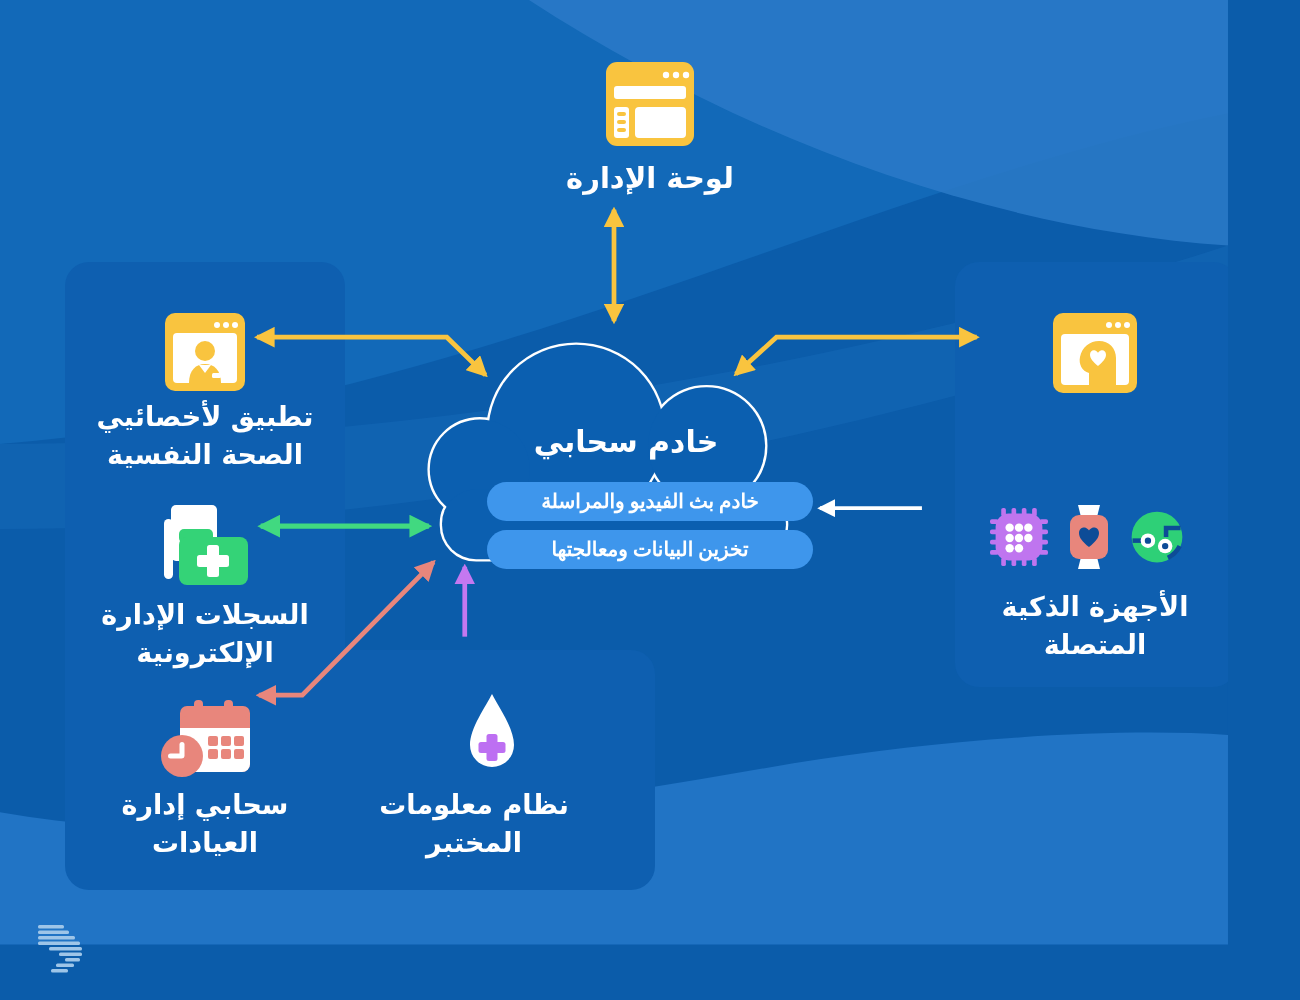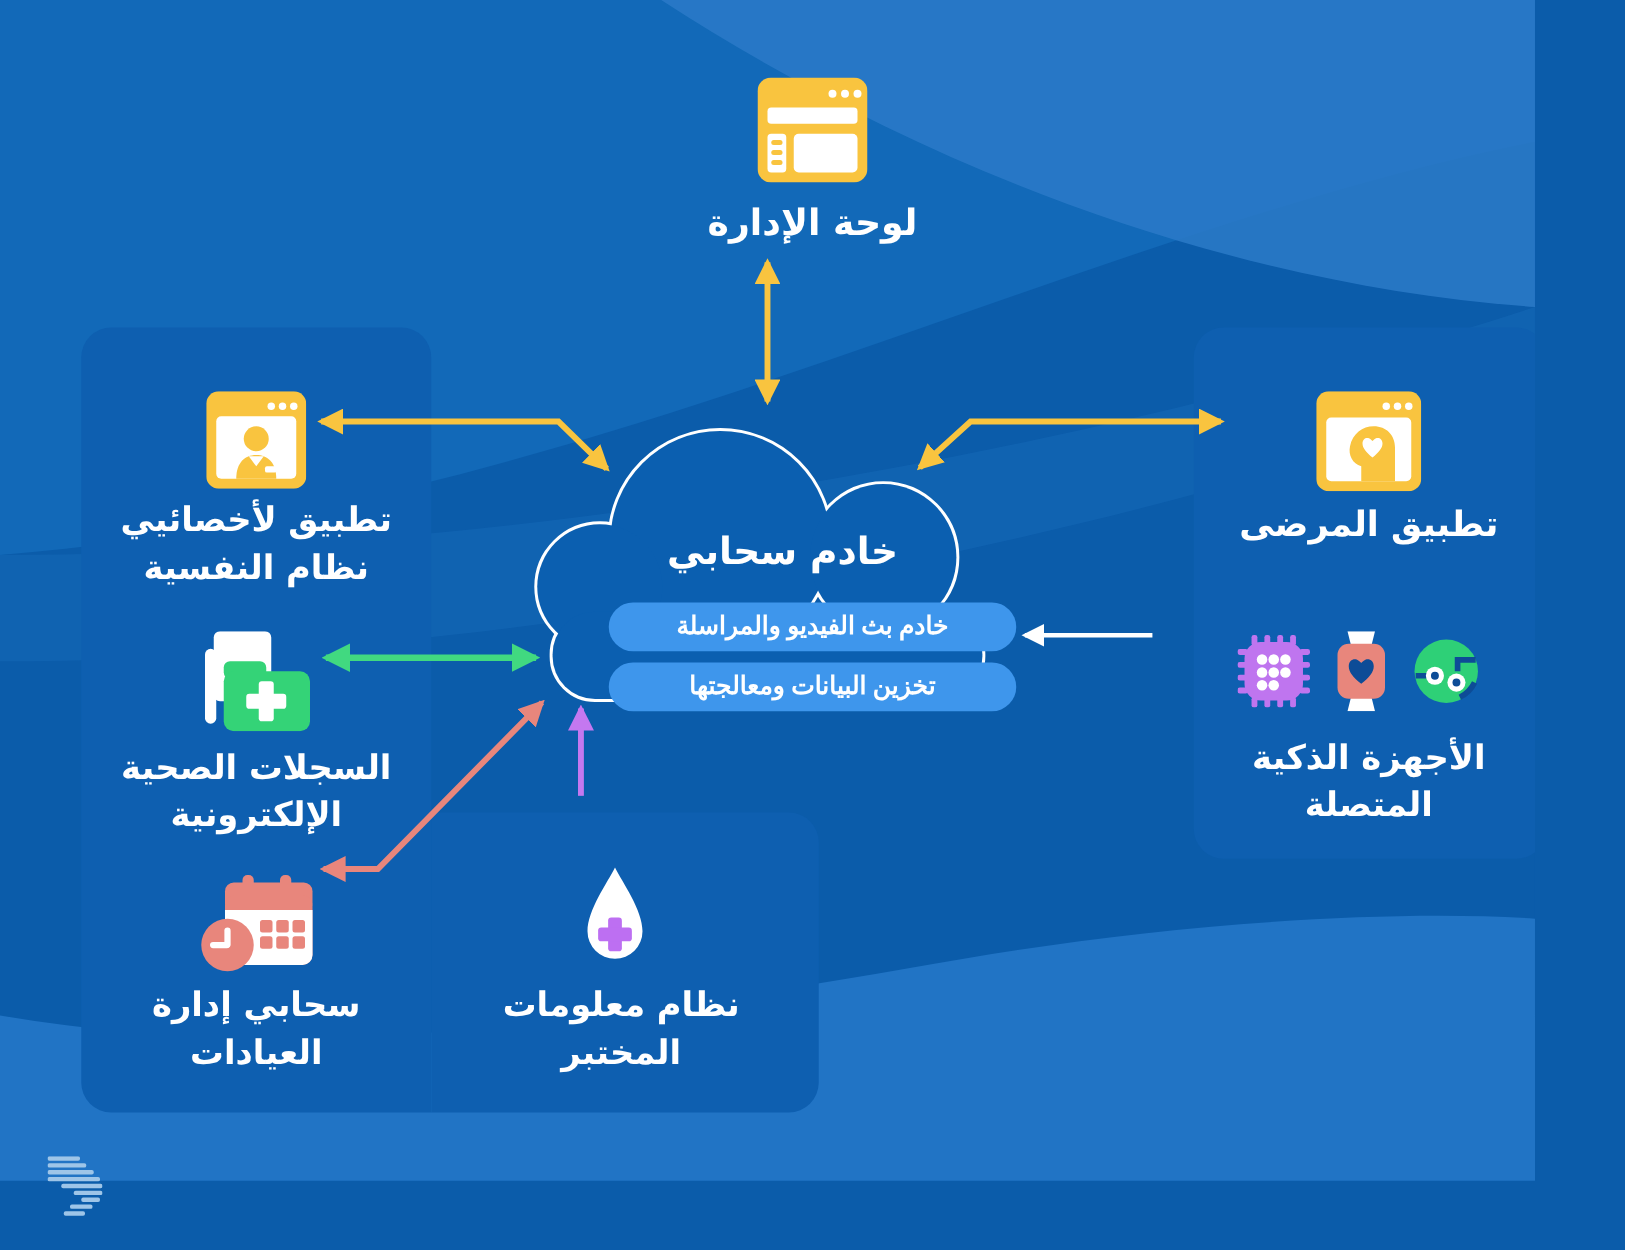--- a/index.html
+++ b/index.html
@@ -104,31 +104,31 @@
     <rect width="80" height="78" rx="10" fill="#f9c43f"></rect>
     <circle cx="52" cy="12" r="3" fill="#fff"></circle>
       <circle cx="61" cy="12" r="3" fill="#fff"></circle>
     <circle cx="70" cy="12" r="3" fill="#fff"></circle>
     <rect x="8" y="20" width="64" height="50" rx="4" fill="#fff"></rect>
     <circle cx="40" cy="38" r="10" fill="#f9c43f"></circle>
     <path d="M24,70 C24,57 31,51 40,51 C49,51 56,57 56,70 Z" fill="#f9c43f"></path>
     <path d="M34,52 L40,60 L46,52 Z" fill="#fff"></path>
     <rect x="47" y="60" width="9" height="5" rx="1.5" fill="#fff"></rect>
   </svg>
-  <div class="label" style="left:72px;top:398px;width:266px;font-size:27px;">تطبيق لأخصائيي نظام النفسية</div>
+  <div class="label" style="left:72px;top:398px;width:266px;font-size:27px;">تطبيق لأخصائيي الصحة النفسية</div>
 
   <svg class="icon" style="left:164px;top:505px;" width="84" height="80" viewBox="0 0 84 80">
     <rect x="0" y="14" width="9" height="60" rx="4.5" fill="#fff"></rect>
     <rect x="7" y="0" width="46" height="56" rx="5" fill="#fff"></rect>
     <rect x="15" y="24" width="34" height="14" rx="5" fill="#34d377"></rect>
     <rect x="15" y="32" width="69" height="48" rx="8" fill="#34d377"></rect>
     <rect x="43" y="40" width="12" height="32" rx="2.5" fill="#fff"></rect>
     <rect x="33" y="50" width="32" height="12" rx="2.5" fill="#fff"></rect>
   </svg>
-  <div class="label" style="left:72px;top:596px;width:266px;font-size:27px;">السجلات الصحية الإلكترونية</div>
+  <div class="label" style="left:72px;top:596px;width:266px;font-size:27px;">السجلات الإدارة الإلكترونية</div>
 
   <svg class="icon" style="left:160px;top:700px;" width="92" height="78" viewBox="0 0 92 78">
     <rect x="34" y="0" width="9" height="14" rx="4" fill="#e8867c"></rect>
     <rect x="64" y="0" width="9" height="14" rx="4" fill="#e8867c"></rect>
     <rect x="20" y="6" width="70" height="24" rx="7" fill="#e8867c"></rect>
     <rect x="20" y="16" width="70" height="56" rx="8" fill="#e8867c"></rect>
     <path d="M20,28 H90 V64 a8,8 0 0 1 -8,8 H28 a8,8 0 0 1 -8,-8 Z" fill="#fff"></path>
     <rect x="48" y="36" width="10" height="10" rx="2" fill="#e8867c"></rect>
     <rect x="61" y="36" width="10" height="10" rx="2" fill="#e8867c"></rect>
     <rect x="74" y="36" width="10" height="10" rx="2" fill="#e8867c"></rect>
@@ -139,33 +139,32 @@
     <rect x="19.5" y="42" width="5" height="16" rx="2.5" fill="#fff"></rect>
     <rect x="8" y="53.5" width="16" height="5" rx="2.5" fill="#fff"></rect>
   </svg>
   <div class="label" style="left:105px;top:786px;width:200px;font-size:27px;">سحابي إدارة العيادات</div>
 
   <svg class="icon" style="left:464px;top:692px;" width="56" height="80" viewBox="0 0 56 80">
     <path d="M28,2 C22,14 6,36 6,53 a22,22 0 0 0 44,0 C50,36 34,14 28,2 Z" fill="#fff"></path>
     <rect x="22.5" y="42" width="11" height="27" rx="2.5" fill="#bd6ff2"></rect>
     <rect x="14.5" y="50" width="27" height="11" rx="2.5" fill="#bd6ff2"></rect>
   </svg>
-  <div class="label" style="left:387px;top:786px;width:220px;font-size:27px;">نظام معلومات المختبر</div>
+  <div class="label" style="left:364px;top:786px;width:220px;font-size:27px;">نظام معلومات المختبر</div>
 
   <svg class="icon" style="left:1053px;top:313px;" width="84" height="80" viewBox="0 0 84 80">
     <rect width="84" height="80" rx="10" fill="#f9c43f"></rect>
     <circle cx="56" cy="12" r="3" fill="#fff"></circle>
       <circle cx="65" cy="12" r="3" fill="#fff"></circle>
     <circle cx="74" cy="12" r="3" fill="#fff"></circle>
     <rect x="8" y="21" width="68" height="51" rx="4" fill="#fff"></rect>
     <path d="M36,72 L36,60 C29,58 25.5,51 27,44 C29,34 37,28 46,28 C56,28 63,35 63,45 L63,72 Z" fill="#f9c43f"></path>
     <path d="M45,53 C40,49 37,45.4 37,41.8 C37,38.2 39.8,36.6 42.2,37.6 C43.6,38.2 45,39.8 45,39.8
              C45,39.8 46.4,38.2 47.8,37.6 C50.2,36.6 53,38.2 53,41.8 C53,45.4 50,49 45,53 Z" fill="#fff"></path>
   </svg>
-  <div class="label" style="left:965px;top:400px;width:260px;font-size:28px;">تطبيق المرضى</div>
 
   <svg class="icon" style="left:990px;top:508px;" width="58" height="58" viewBox="0 0 62 62">
     <g fill="#bf75ef">
       <rect x="12" y="0" width="5" height="9" rx="2"></rect>
         <rect x="23" y="0" width="5" height="9" rx="2"></rect>
       <rect x="34" y="0" width="5" height="9" rx="2"></rect>
         <rect x="45" y="0" width="5" height="9" rx="2"></rect>
       <rect x="12" y="53" width="5" height="9" rx="2"></rect>
         <rect x="23" y="53" width="5" height="9" rx="2"></rect>
       <rect x="34" y="53" width="5" height="9" rx="2"></rect>

